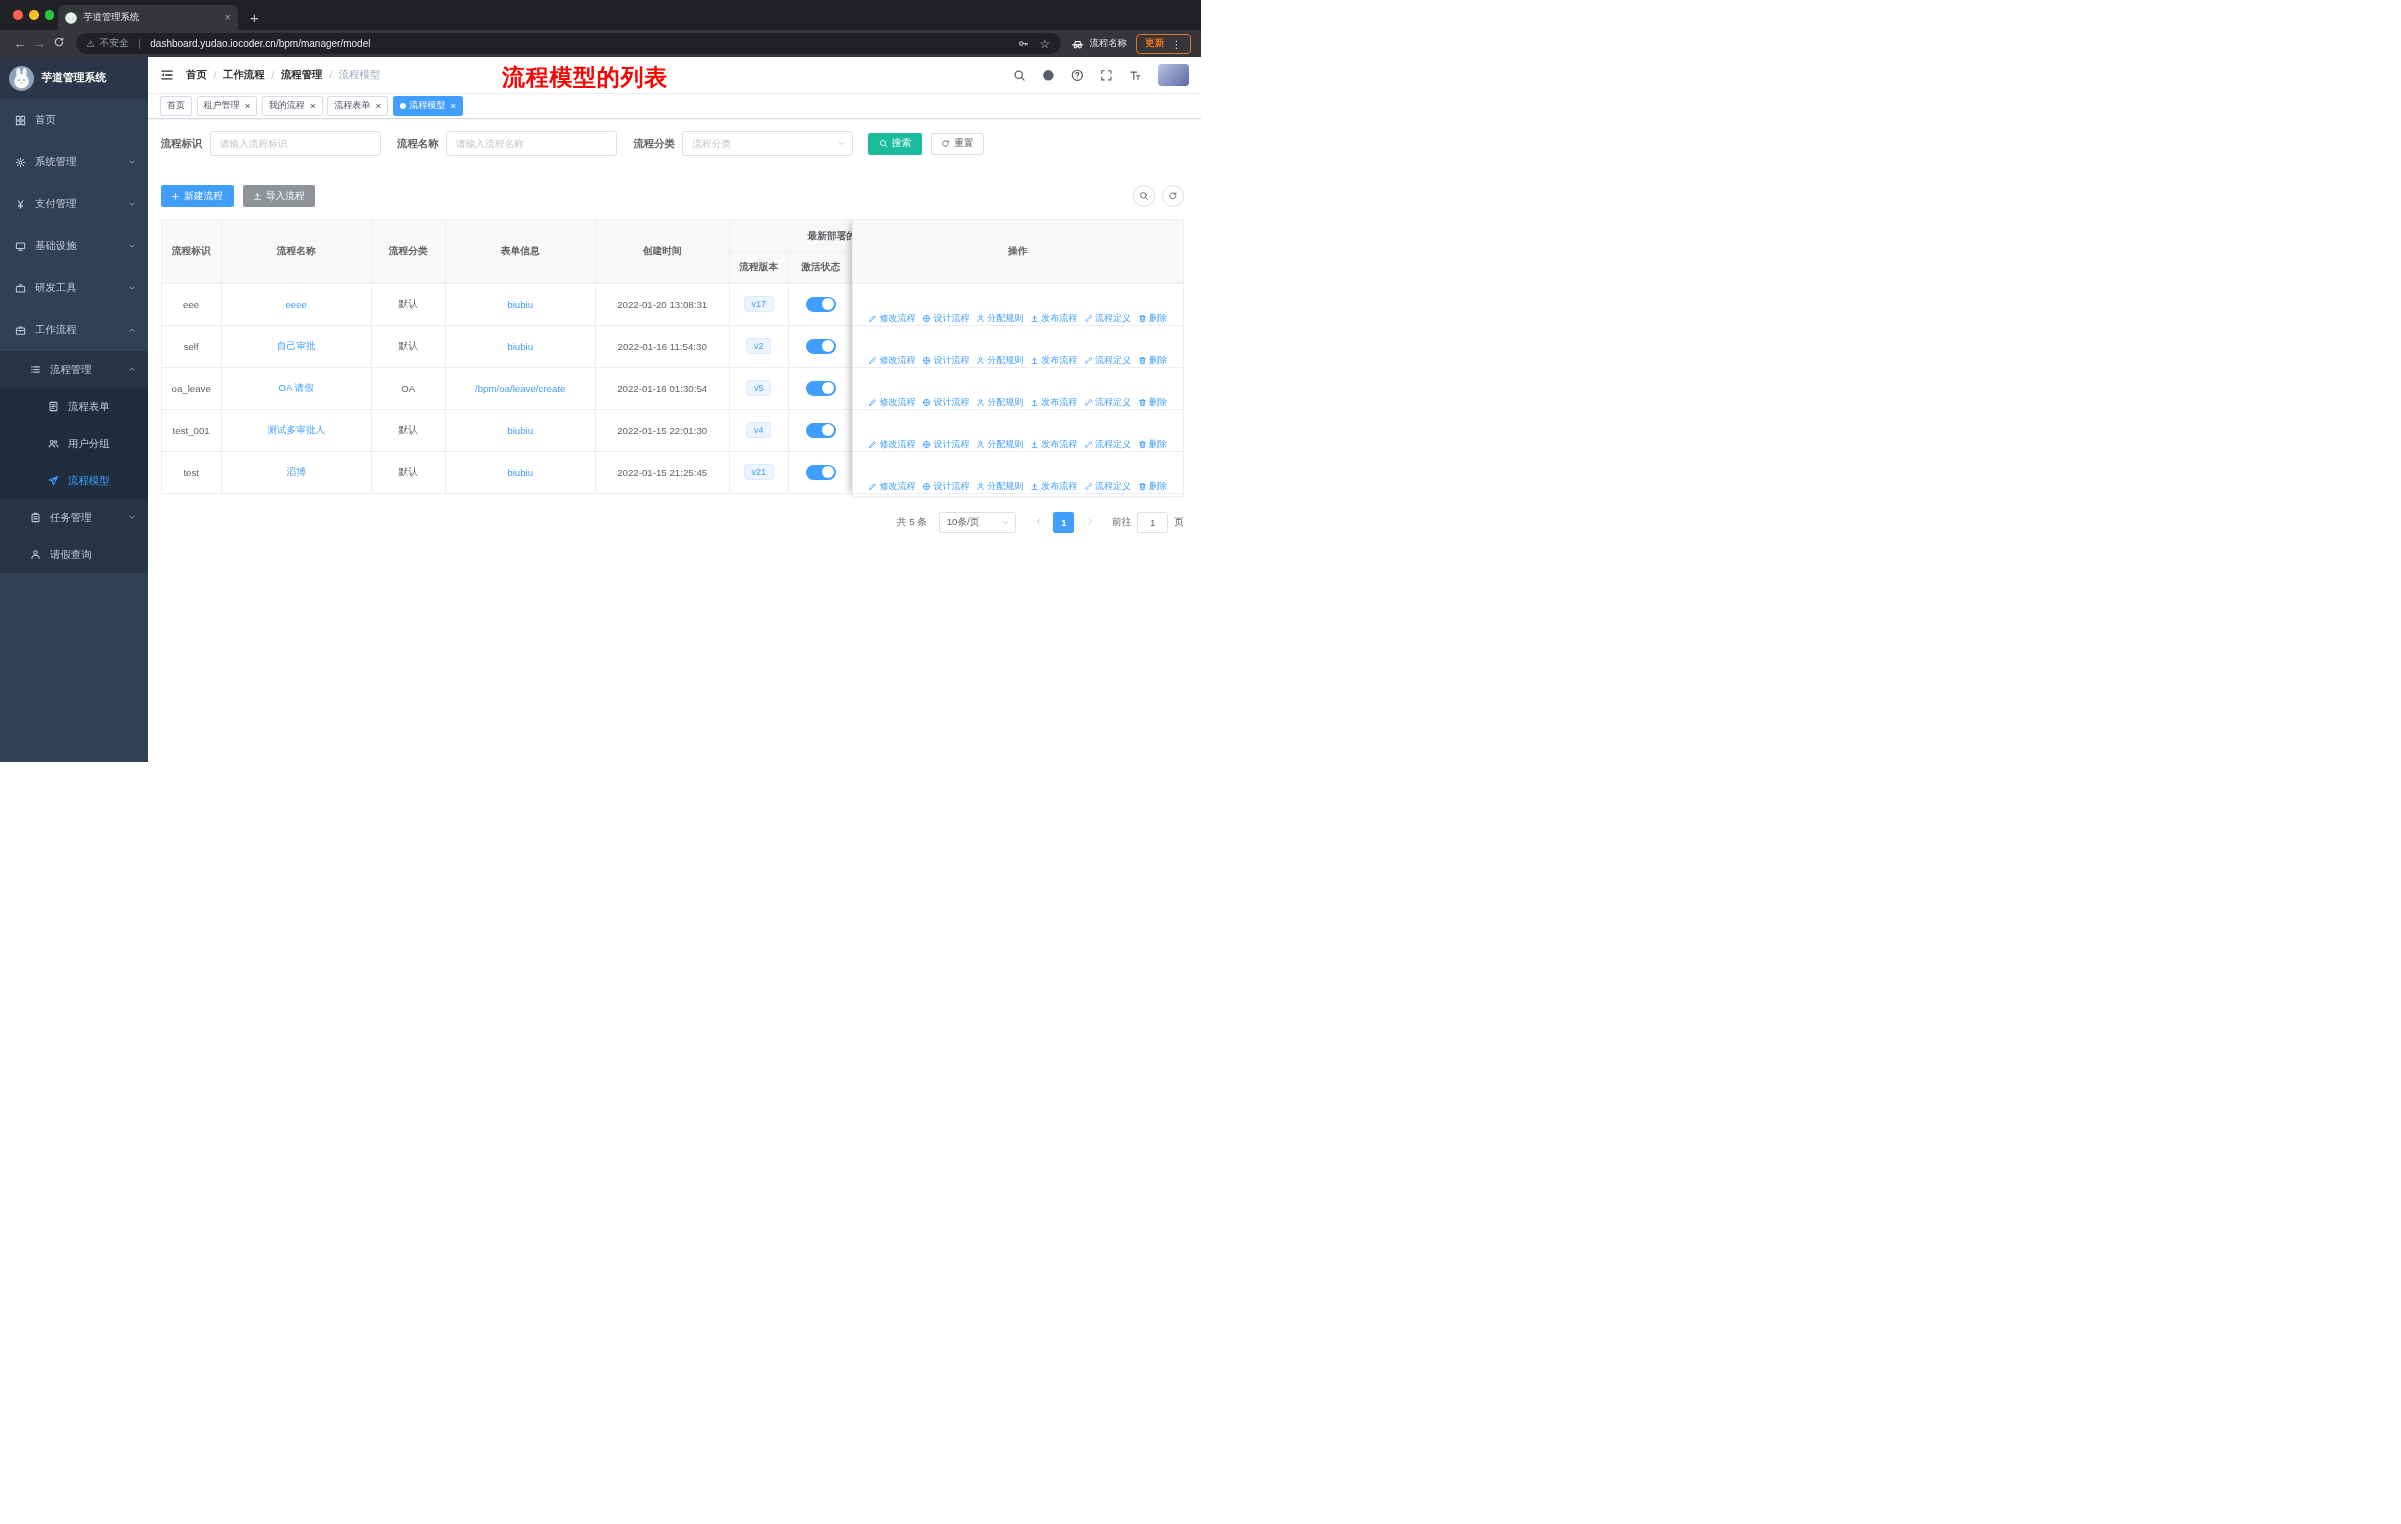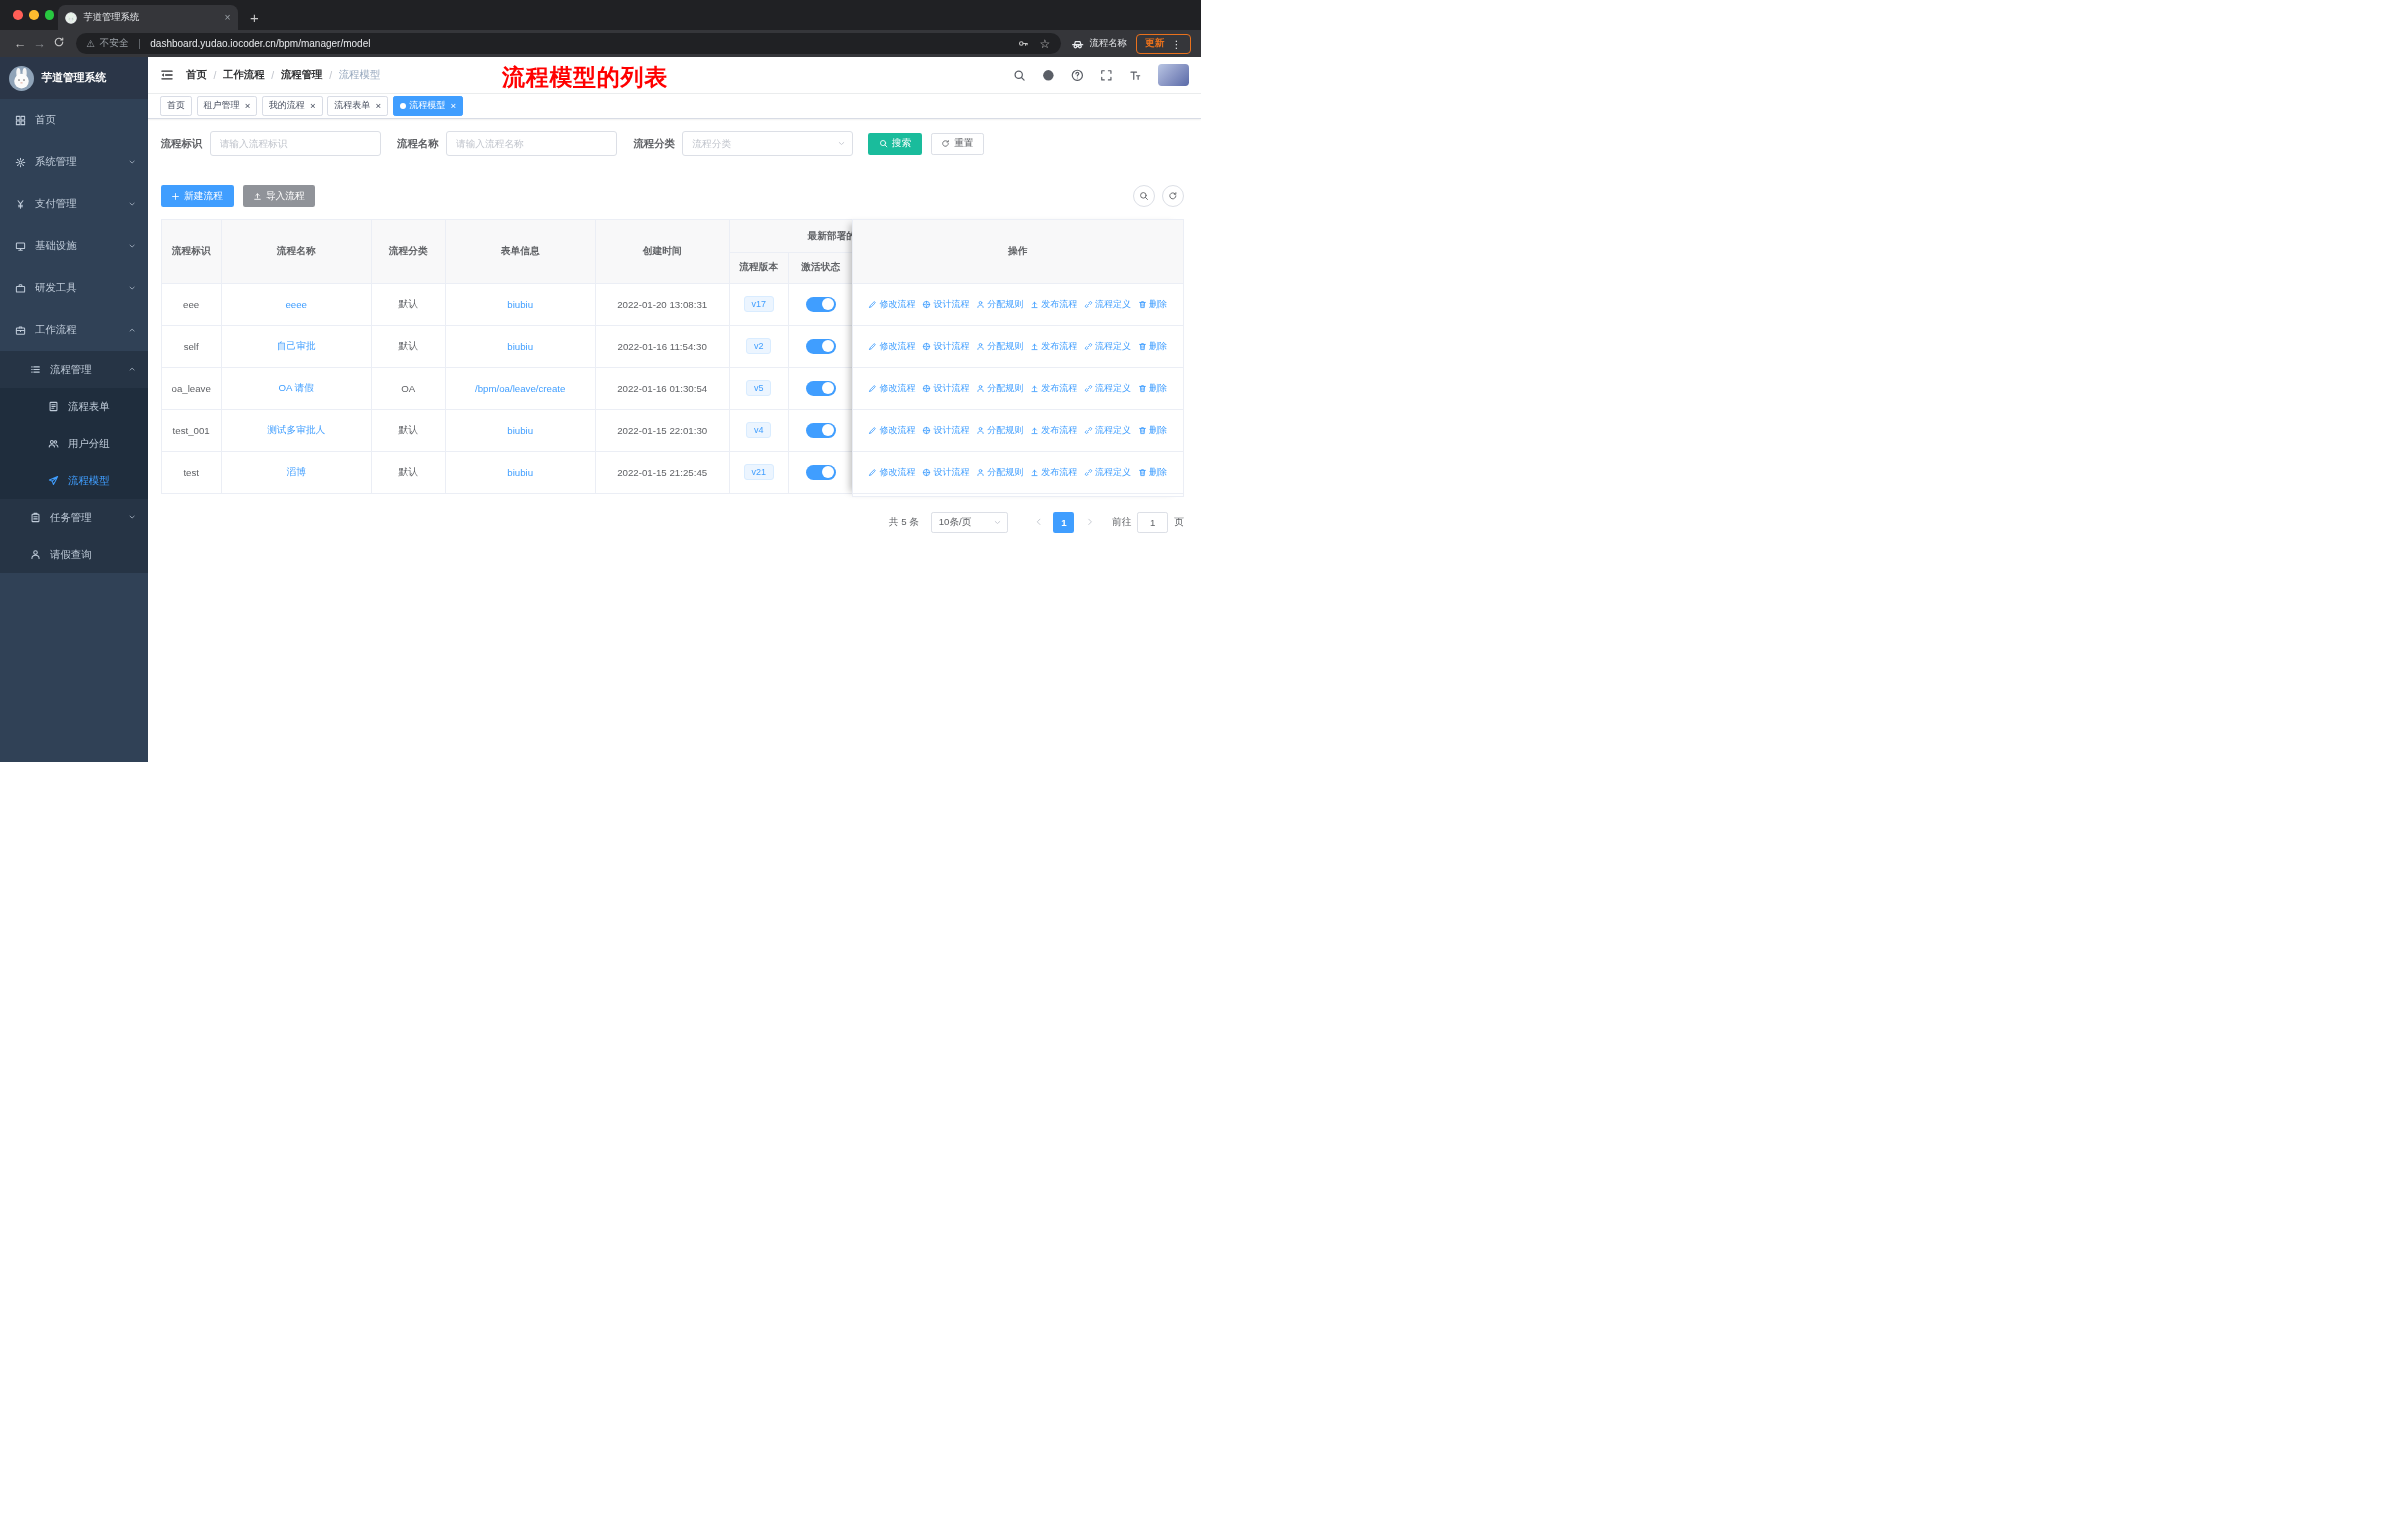--- a/index.html
+++ b/index.html
@@ -95,28 +95,28 @@
   .grid td{height:42px}
   .group-th{padding:0}
   .group-inner{width:234px;white-space:nowrap;text-align:center}
   .tlink{color:#409eff;cursor:pointer;text-decoration:none}
   .vtag{display:inline-block;height:16.4px;line-height:15px;padding:0 6.7px;border:0.7px solid #d9ecff;background:#ecf5ff;color:#409eff;border-radius:3px;font-size:9px}
   .switch{display:inline-block;width:30px;height:15px;border-radius:7.4px;background:#409eff;position:relative;vertical-align:middle;cursor:pointer}
   .switch::after{content:"";position:absolute;top:1.5px;right:1.5px;width:12px;height:12px;border-radius:50%;background:#fff}
 
   .ops-col{position:absolute;top:0;right:0;width:332px;height:278px;background:#fff;border:0.7px solid #ebeef5;box-shadow:-6.7px 0 7.4px -4.5px rgba(0,0,0,.28);z-index:2}
   .ops-head{height:64px;background:#f8f8f9;border-bottom:0.7px solid #ebeef5;display:flex;align-items:center;justify-content:center;font-weight:700;font-size:9.7px;color:#606266}
-  .ops-row{height:42px;border-bottom:0.7px solid #ebeef5;display:flex;align-items:center;justify-content:center;gap:6.7px}
+  .ops-row{height:42px;border-bottom:0.7px solid #ebeef5;display:flex;align-items:flex-end;justify-content:center;gap:6.7px}
   .op{display:inline-flex;align-items:center;gap:2.2px;color:#409eff;font-size:9px;cursor:pointer;white-space:nowrap}
   .op .ic{font-size:9px}
 
   
   .pager{display:flex;align-items:center;justify-content:flex-end;margin-top:18px;font-size:9.7px;color:#606266}
   .pager .total{margin-right:12px}
-  .size-select{position:relative;width:77px;height:21px;border:0.7px solid #dcdfe6;border-radius:2.2px;display:flex;align-items:center;padding:0 18px 0 6.7px;margin-right:20px;cursor:pointer;background:#fff}
+  .size-select{position:relative;width:77px;height:21px;border:0.7px solid #dcdfe6;border-radius:2.2px;display:flex;align-items:center;padding:0 18px 0 6.7px;margin-right:12px;cursor:pointer;background:#fff}
   .size-select .caret{position:absolute;right:5.2px;color:#c0c4cc;font-size:9px}
   .pg-btn{width:21px;height:21px;display:flex;align-items:center;justify-content:center;color:#c0c4cc;font-size:9.7px;cursor:pointer}
   .pg-num{min-width:21px;height:21px;background:#409eff;color:#fff;border-radius:2.2px;display:flex;align-items:center;justify-content:center;margin:0 4.5px;font-weight:600;cursor:pointer}
   .goto{margin-left:12px;display:flex;align-items:center;gap:6px}
   .goto input{width:31px;height:21px;border:0.7px solid #dcdfe6;border-radius:2.2px;text-align:center;font-size:9.7px;color:#606266;outline:none;font-family:inherit}
 </style>
 </head>
 <body>
 
 <div>

